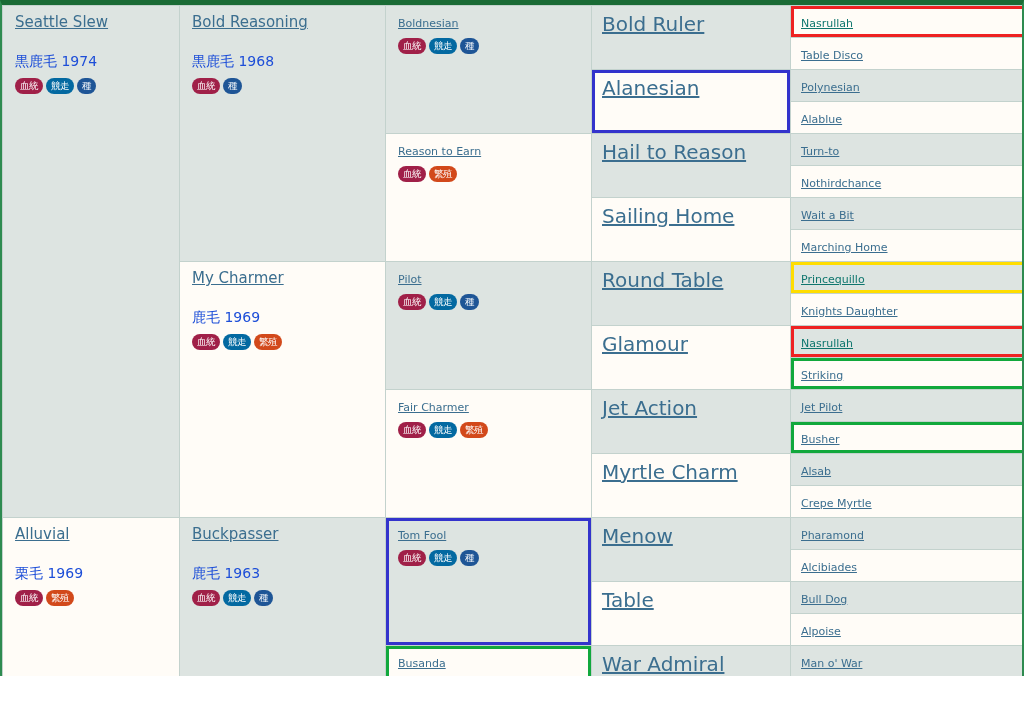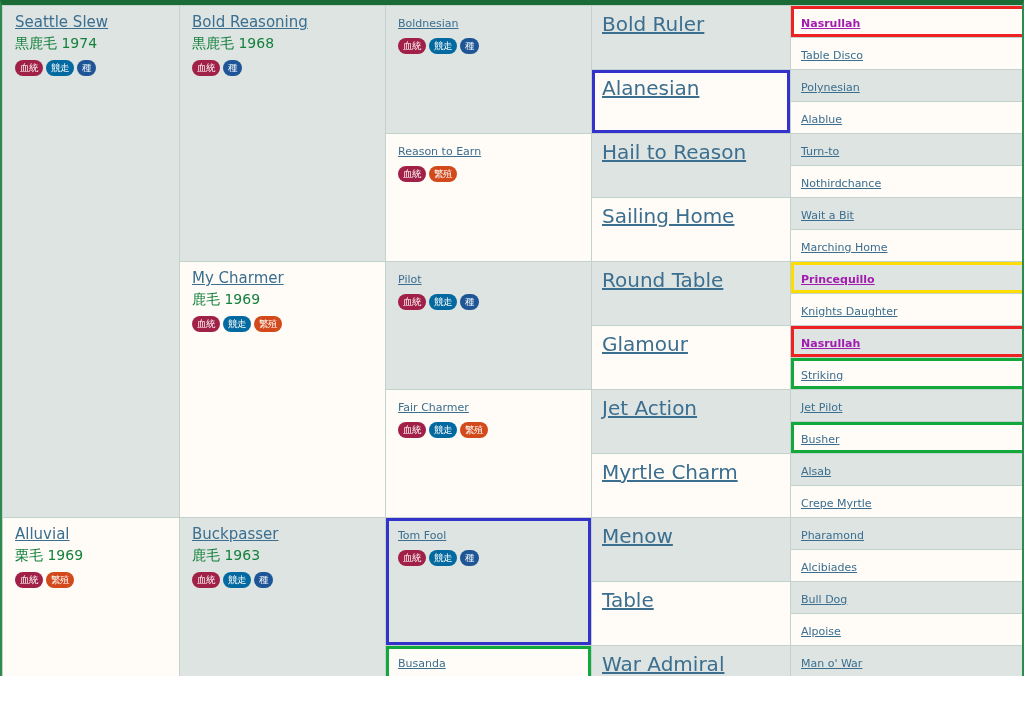--- a/index.html
+++ b/index.html
@@ -43,24 +43,24 @@
     color: #3b6e8f;
     text-decoration: underline;
     font-size: 11px;
     line-height: 1.25;
     cursor: pointer;
     white-space: nowrap;
   }
   .g1 a.hname, .g2 a.hname { font-size: 15px; }
   .g4 a.hname { font-size: 20px; }
   .meta {
-    color: #15803d;
+    color: #1d4ed8;
     font-size: 14px;
     line-height: 1.45;
-    margin-top: 1px;
+    margin-top: 19px;
     white-space: nowrap;
   }
   .badges { margin-top: 4px; white-space: nowrap; }
   .badge {
     display: inline-block;
     font-size: 9.5px;
     line-height: 13px;
     color: #ffffff;
     padding: 1px 5px 2px 5px;
     border-radius: 8px;
@@ -73,21 +73,21 @@
   .b-race  { background: #0369a1; }
   .b-stud  { background: #1e5596; }
   .b-breed { background: #d2491b; }
 
   
   .hl { outline-offset: -3px; }
   .hl-red    { box-shadow: inset 0 0 0 3px #ee2222; }
   .hl-blue   { box-shadow: inset 0 0 0 3px #3333cc; }
   .hl-green  { box-shadow: inset 0 0 0 3px #11a83c; }
   .hl-yellow { box-shadow: inset 0 0 0 3px #ffdd00; }
-  .bold-link a.hname { font-weight: bold; color: #a21caf; }
+  .bold-link a.hname { font-weight: normal; color: #0f766e; }
 </style>
 </head>
 <body>
 
 <div id="root">
   <table class="ped">
     <colgroup>
       <col style="width:177px">
       <col style="width:206px">
       <col style="width:206px">

